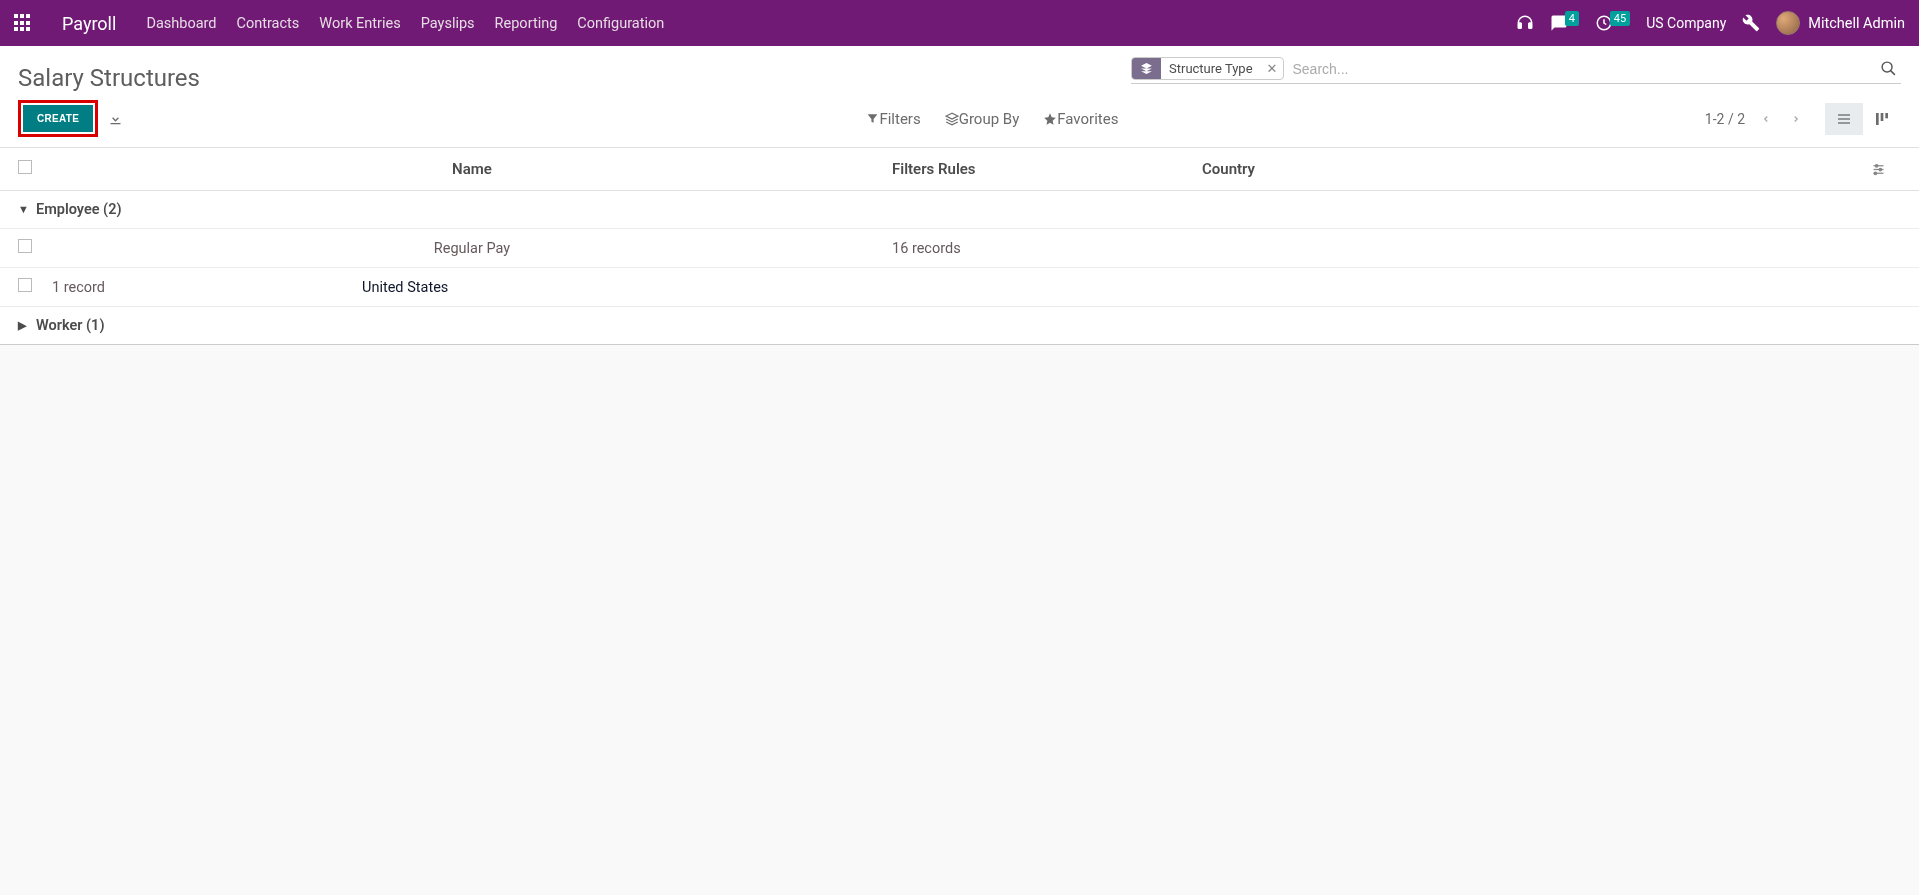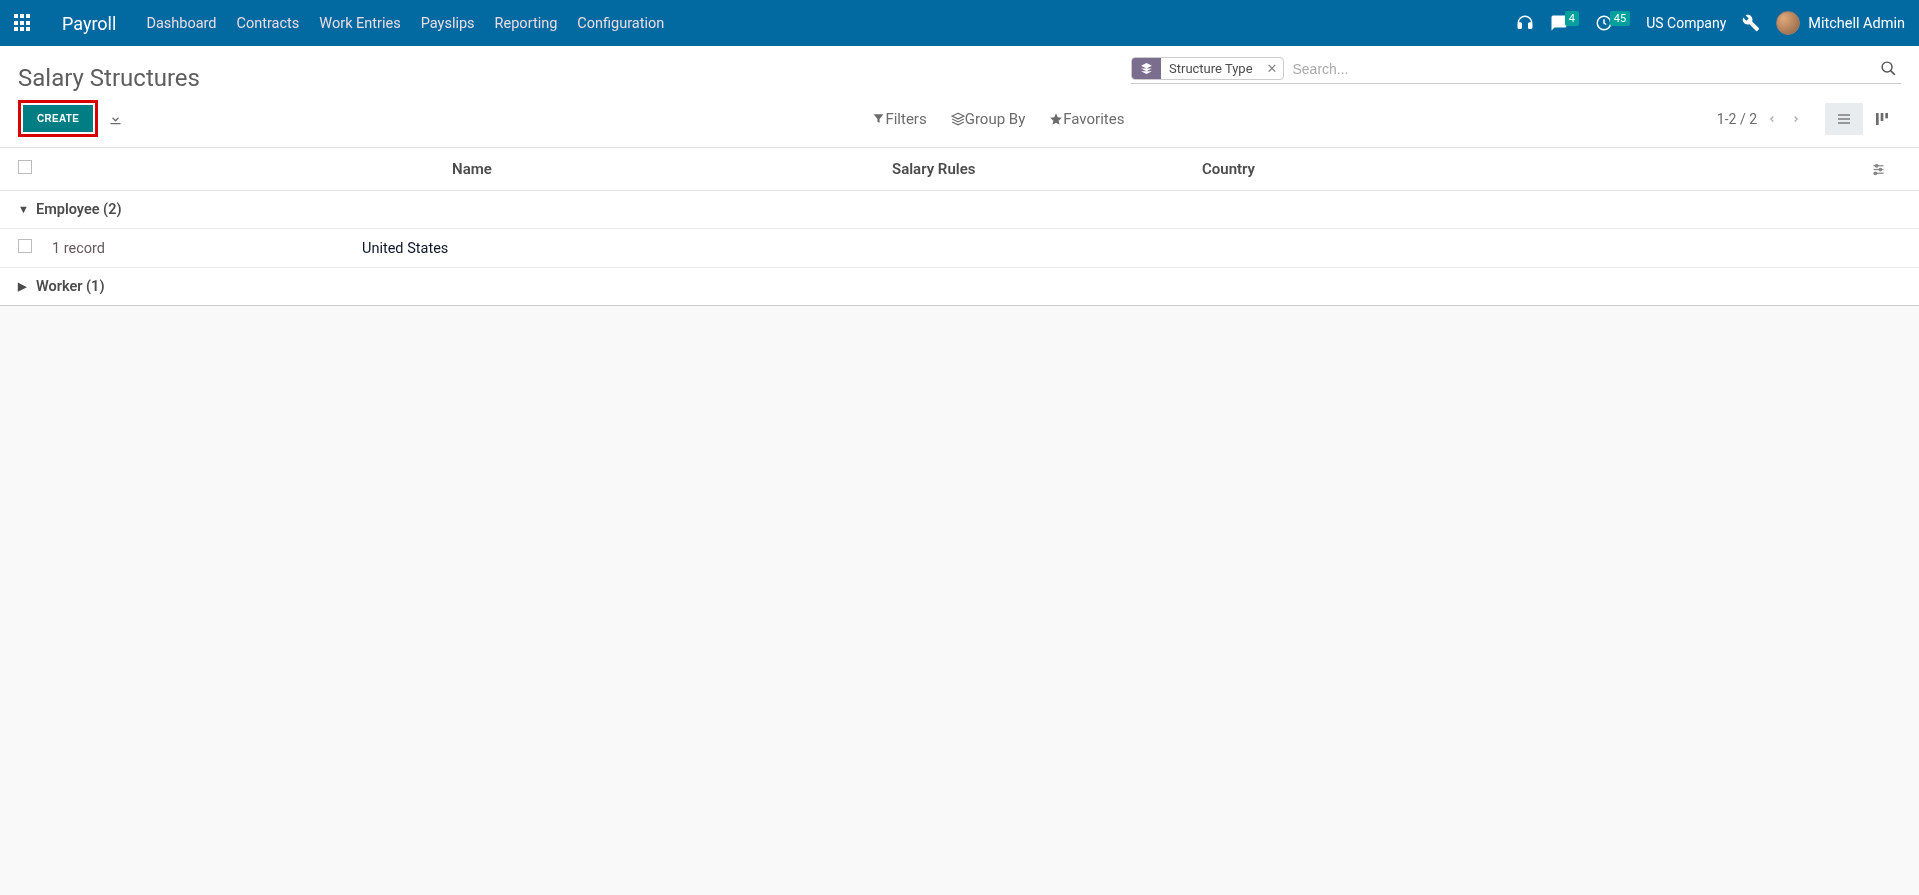--- a/index.html
+++ b/index.html
@@ -1,19 +1,19 @@
 <!DOCTYPE html>
 <html><head>
 <meta charset="utf-8">
 <style>
 * { margin: 0; padding: 0; box-sizing: border-box; }
 body { font-family: -apple-system, BlinkMacSystemFont, "Segoe UI", Roboto, Helvetica, Arial, sans-serif; font-size: 14px; color: #4c4c4c; background: #f9f9f9; }
 
 
-.navbar { background: #0369a1; height: 46px; display: flex; align-items: center; padding: 0 14px; color: #fff; }
+.navbar { background: #701a75; height: 46px; display: flex; align-items: center; padding: 0 14px; color: #fff; }
 .navbar-left { display: flex; align-items: center; gap: 24px; flex: 1; }
 .apps-icon { width: 18px; height: 18px; display: flex; flex-wrap: wrap; gap: 2px; cursor: pointer; }
 .apps-icon span { width: 4px; height: 4px; background: #fff; }
 .brand { font-size: 18px; font-weight: 400; color: #fff; margin-left: 6px; margin-right: 6px; }
 .nav-links { display: flex; gap: 20px; }
 .nav-link { color: #e7dce3; font-size: 14.5px; cursor: pointer; }
 .navbar-right { display: flex; align-items: center; gap: 16px; }
 .nav-icon { cursor: pointer; color: #fff; display: flex; align-items: center; }
 .badge { background: #00a09d; color: #fff; font-size: 11px; padding: 1px 4px; border-radius: 2px; margin-left: -3px; position: relative; top: -5px; }
 .company-name { color: #fff; font-size: 14px; cursor: pointer; }
@@ -34,21 +34,21 @@
 .search-btn { color: #6c6c6c; cursor: pointer; padding: 4px; }
 
 .cp-bottom { display: flex; align-items: center; padding: 8px 18px 10px 18px; }
 .cp-buttons { flex: 1; display: flex; align-items: center; gap: 10px; }
 .create-btn-wrap { border: 3px solid #d90000; padding: 2px; display: inline-block; }
 .create-btn { background: #017e84; color: #fff; border: none; padding: 8px 14px; font-size: 10px; font-weight: 600; cursor: pointer; letter-spacing: 0.3px; }
 .import-icon { color: #6c6c6c; cursor: pointer; font-size: 15px; }
 .cp-search-options { flex: 1; display: flex; gap: 24px; justify-content: flex-start; padding-left: 10px; }
 .search-option { color: #6c6c6c; display: flex; align-items: center; cursor: pointer; font-size: 15px; }
 .cp-right { display: flex; align-items: center; gap: 20px; }
-.pager { color: #6c6c6c; font-size: 14px; display: flex; align-items: center; gap: 6px; }
+.pager { color: #6c6c6c; font-size: 14px; display: flex; align-items: center; gap: 12px; }
 .pager-arrow { color: #aaa; cursor: pointer; font-size: 14px; padding: 2px 4px; }
 .view-switcher { display: flex; gap: 0; }
 .view-btn { padding: 7px 10px; cursor: pointer; color: #6c6c6c; border: 1px solid transparent; }
 .view-btn.active { background: #e9ecef; }
 
 
 .list-view { background: #fff; }
 .list-header { display: flex; align-items: center; padding: 12px 18px; border-bottom: 1px solid #e0e0e0; font-weight: 600; color: #4c4c4c; font-size: 15px; }
 .col-check { width: 34px; }
 .col-name { flex: 0 0 840px; text-align: center; }
@@ -212,39 +212,46 @@
         </div>
       </div>
     </div>
   </div>
 </div>
 
 <div class="list-view">
   <div class="list-header">
     <div class="col-check"><span class="checkbox"></span></div>
     <div class="col-name">Name</div>
-    <div class="col-rules">Salary Rules</div>
+    <div class="col-rules">Filters Rules</div>
     <div class="col-country">Country</div>
     <div class="col-actions">
       <svg width="15" height="15" viewBox="0 0 24 24" fill="none" stroke="#888" stroke-width="2">
           <line x1="4" y1="6" x2="20" y2="6"></line>
           <circle cx="9" cy="6" r="2" fill="#888"></circle>
           <line x1="4" y1="12" x2="20" y2="12"></line>
           <circle cx="15" cy="12" r="2" fill="#888"></circle>
           <line x1="4" y1="18" x2="20" y2="18"></line>
           <circle cx="7" cy="18" r="2" fill="#888"></circle>
         </svg>
     </div>
   </div>
 
   <div class="group-row">
     <span class="group-caret">▼</span>
     <span class="group-label">Employee (2)</span>
   </div>
 
+  <div class="data-row">
+    <div class="col-check"><span class="checkbox"></span></div>
+    <div class="col-name">Regular Pay</div>
+    <div class="col-rules">16 records</div>
+    <div class="col-country"></div>
+    <div class="col-actions"></div>
+  </div>
 
   <div class="data-row">
     <div class="col-check"><span class="checkbox"></span></div>
     <div class="col-rules">1 record</div>
     <div class="col-country">United States</div>
     <div class="col-actions"></div>
   </div>
 
   <div class="group-row" style="border-bottom:1px solid #ccc;">
     <span class="group-caret">▶</span>

